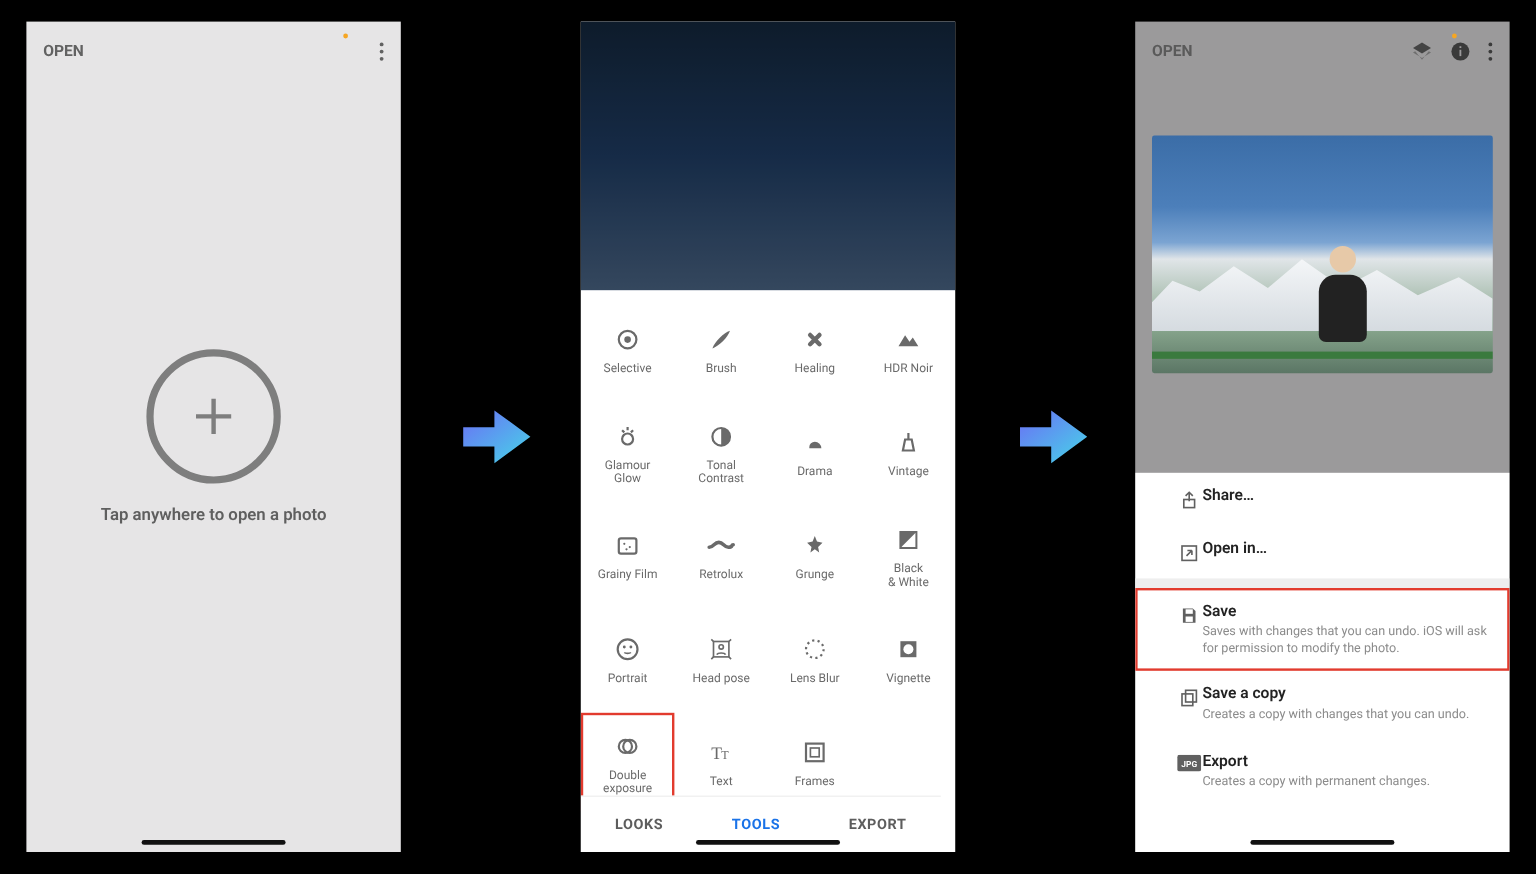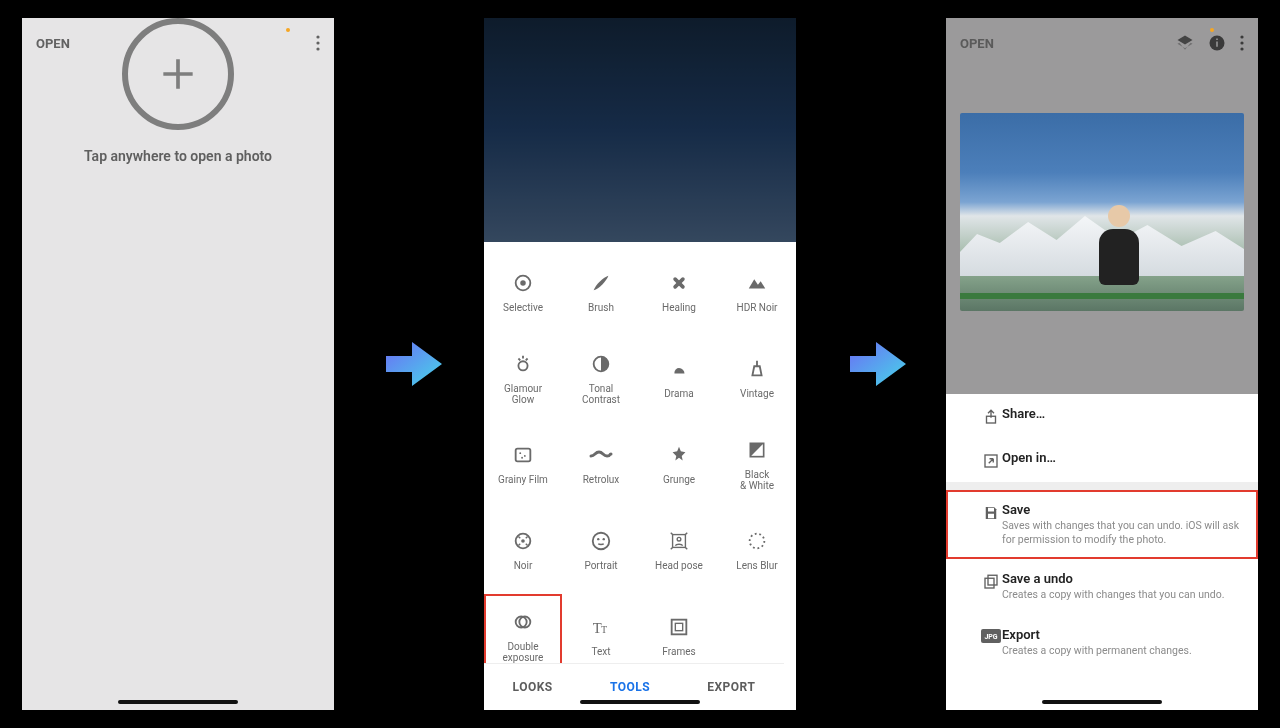--- a/index.html
+++ b/index.html
@@ -12,21 +12,21 @@
   .a1{left:380px;}
   .a2{left:844px;}
   .arrow svg{width:100%;height:100%;}
   .topbar{height:50px;display:flex;align-items:center;justify-content:space-between;padding:0 14px;}
   .open-label{font-weight:700;font-size:13px;}
   .topbar .icons{display:flex;gap:14px;align-items:center;}
   .icon{color:#626262;}
   .p1 .open-label{color:#626262;}
   .p3 .open-label{color:#5a5a5a;}
   .p3 .topbar{background:transparent;}
-  .p1 .center{position:absolute;top:0;left:0;right:0;bottom:0;display:flex;flex-direction:column;align-items:center;justify-content:flex-start;gap:18px;}
+  .p1 .center{position:absolute;top:0;left:0;right:0;bottom:0;display:flex;flex-direction:column;align-items:center;justify-content:center;gap:18px;}
   .plus-ring{width:100px;height:100px;border:6px solid #7e7e7e;border-radius:50%;display:flex;align-items:center;justify-content:center;}
   .plus-ring svg{width:44px;height:44px;color:#7e7e7e;}
   .tap-text{font-size:14px;font-weight:600;color:#5f5f5f;}
   .dot{position:absolute;top:10px;right:44px;width:4px;height:4px;background:#f6a623;border-radius:50%;}
   .home-ind{position:absolute;bottom:6px;left:50%;transform:translateX(-50%);width:120px;height:4px;background:#111;border-radius:3px;}
   
   .p2 .img-top{height:224px;background:linear-gradient(180deg,#1e3a5a 0%,#2e5a94 50%,#6e95c4 100%);position:relative;}
   .p2 .img-top::after{content:"";position:absolute;inset:0;background:rgba(0,0,0,.52);}
   .p2 .panel{position:absolute;bottom:0;left:0;right:0;top:224px;background:#fff;}
   .grid{display:grid;grid-template-columns:repeat(4,1fr);gap:4px 0;padding:8px 0 0 0;}
@@ -217,30 +217,20 @@
                 <rect x="4" y="4" width="16" height="16" fill="none" stroke="#6a6a6a" stroke-width="2"></rect>
                 <path d="M4 4h16L4 20z" fill="#6a6a6a"></path>
               </svg>
             </div>
             <div class="tl">Black
 &amp; White</div>
           </div>
           <div class="tool">
             <div class="ti">
               <svg width="22" height="22" viewBox="0 0 24 24">
-                <circle cx="12" cy="12" r="8" fill="none" stroke="#6a6a6a" stroke-width="2"></circle>
-                <circle cx="12" cy="12" r="2" fill="#6a6a6a"></circle>
-                <path d="M7 7l2 2M17 7l-2 2M7 17l2-2M17 17l-2-2" stroke="#6a6a6a" stroke-width="1.5"></path>
-              </svg>
-            </div>
-            <div class="tl">Noir</div>
-          </div>
-          <div class="tool">
-            <div class="ti">
-              <svg width="22" height="22" viewBox="0 0 24 24">
                 <circle cx="12" cy="12" r="9" fill="none" stroke="#6a6a6a" stroke-width="2"></circle>
                 <circle cx="9" cy="10" r="1.3" fill="#6a6a6a"></circle>
                 <circle cx="15" cy="10" r="1.3" fill="#6a6a6a"></circle>
                 <path d="M9 15c1 1 5 1 6 0" stroke="#6a6a6a" stroke-width="1.5" fill="none"></path>
               </svg>
             </div>
             <div class="tl">Portrait</div>
           </div>
           <div class="tool">
             <div class="ti">
@@ -253,20 +243,29 @@
             </div>
             <div class="tl">Head pose</div>
           </div>
           <div class="tool">
             <div class="ti">
               <svg width="22" height="22" viewBox="0 0 24 24">
                 <circle cx="12" cy="12" r="8" fill="none" stroke="#6a6a6a" stroke-width="2" stroke-dasharray="2 3"></circle>
               </svg>
             </div>
             <div class="tl">Lens Blur</div>
+          </div>
+          <div class="tool">
+            <div class="ti">
+              <svg width="20" height="20" viewBox="0 0 24 24">
+                <rect x="4" y="4" width="16" height="16" fill="#6a6a6a"></rect>
+                <circle cx="12" cy="12" r="5" fill="#fff"></circle>
+              </svg>
+            </div>
+            <div class="tl">Vignette</div>
           </div>
           <div class="tool hl">
             <div class="ti">
               <svg width="22" height="22" viewBox="0 0 24 24">
                 <circle cx="10" cy="12" r="6" fill="none" stroke="#6a6a6a" stroke-width="2"></circle>
                 <circle cx="14" cy="12" r="6" fill="none" stroke="#6a6a6a" stroke-width="2"></circle>
               </svg>
             </div>
             <div class="tl">Double
 exposure</div>
@@ -372,21 +371,21 @@
           </div>
         </div>
         <div class="row">
           <div class="ri">
             <svg width="18" height="18" viewBox="0 0 24 24">
               <rect x="4" y="7" width="12" height="13" fill="none" stroke="#606060" stroke-width="1.8"></rect>
               <rect x="8" y="3" width="12" height="13" fill="none" stroke="#606060" stroke-width="1.8"></rect>
             </svg>
           </div>
           <div class="rt">
-            <div class="t">Save a undo</div>
+            <div class="t">Save a copy</div>
             <div class="d">Creates a copy with changes that you can undo.</div>
           </div>
         </div>
         <div class="row">
           <div class="ri">
             <svg width="20" height="14" viewBox="0 0 20 14">
               <rect width="20" height="14" rx="2" fill="#606060"></rect>
               <text x="10" y="10" text-anchor="middle" font-size="7" fill="#fff" font-weight="700">JPG</text>
             </svg>
           </div>

